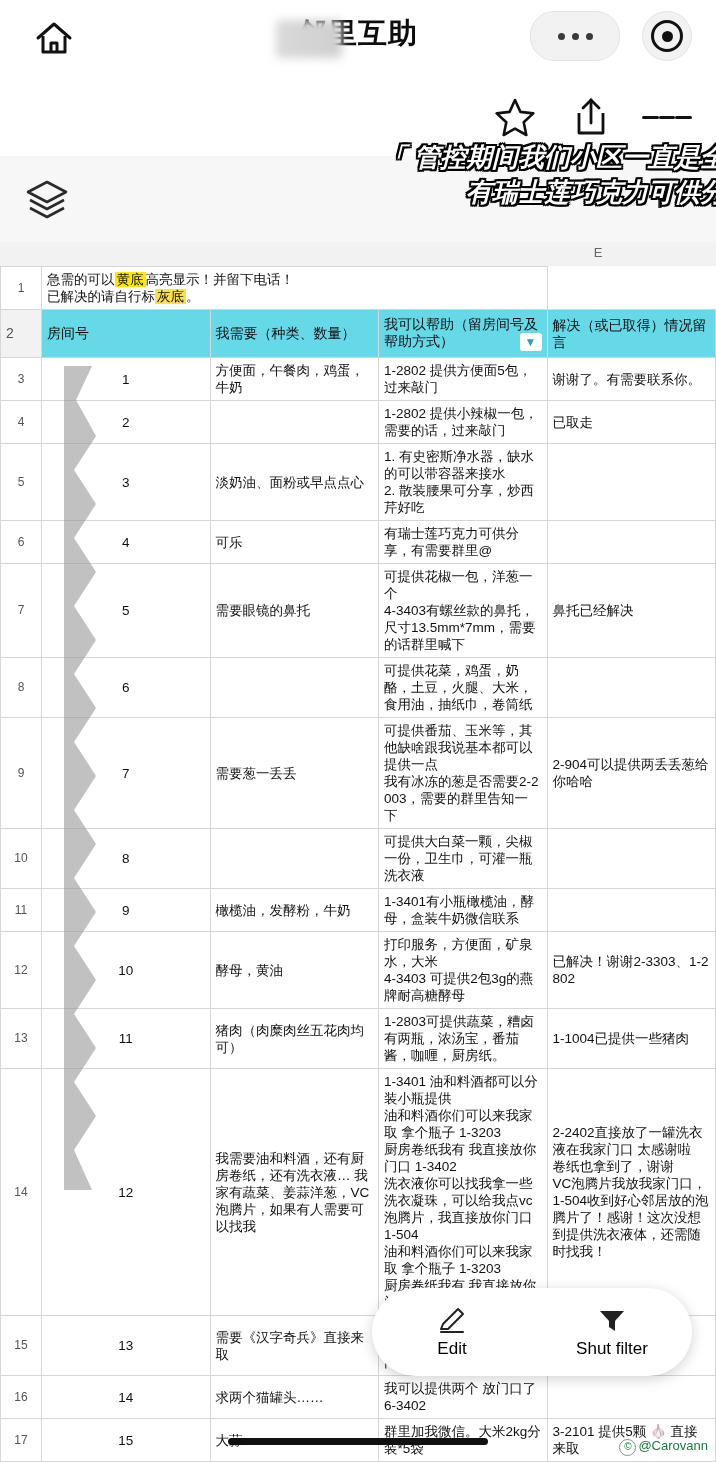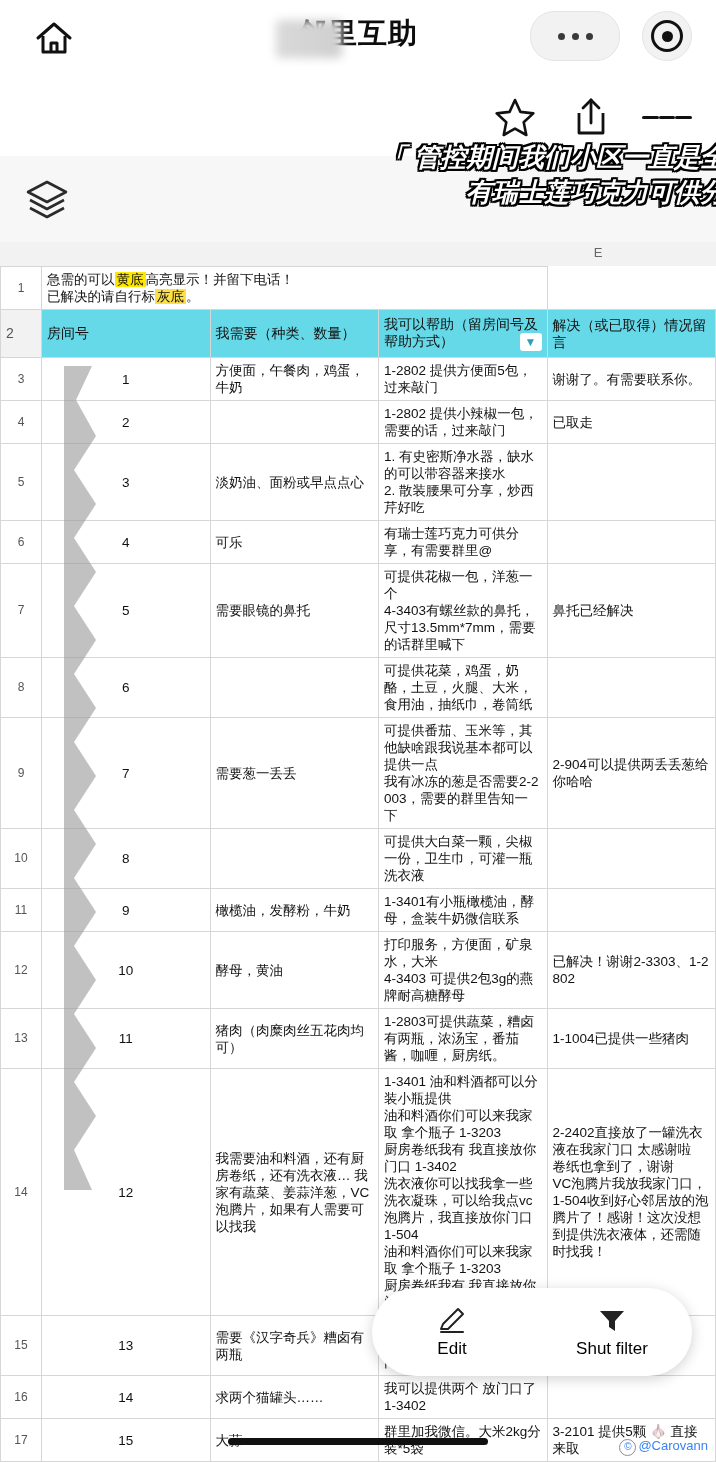--- a/index.html
+++ b/index.html
@@ -270,21 +270,21 @@
     border-radius: 4px;
     background: #111;
     z-index: 35;
   }
 
   
   .watermark {
     position: absolute;
     right: 8px; bottom: 6px;
     font-size: 13px;
-    color: #3b82f6;
+    color: #15803d;
     z-index: 36;
   }
   .wm-badge {
     display: inline-block;
     width: 15px; height: 15px;
     border: 1px solid #8d8d8d;
     border-radius: 50%;
     font-size: 10px;
     line-height: 14px;
     text-align: center;
@@ -461,29 +461,29 @@
         <tr>
           <td class="rownum">14</td>
           <td class="c-room">12</td>
           <td class="c-need">我需要油和料酒，还有厨房卷纸，还有洗衣液… 我家有蔬菜、姜蒜洋葱，VC泡腾片，如果有人需要可以找我</td>
           <td class="c-help">1-3401 油和料酒都可以分装小瓶提供<br>油和料酒你们可以来我家取 拿个瓶子 1-3203<br>厨房卷纸我有 我直接放你门口 1-3402<br>洗衣液你可以找我拿一些洗衣凝珠，可以给我点vc泡腾片，我直接放你门口 1-504<br>油和料酒你们可以来我家取 拿个瓶子 1-3203<br>厨房卷纸我有 我直接放你门口 1-3402</td>
           <td class="c-res">2-2402直接放了一罐洗衣液在我家门口 太感谢啦<br>卷纸也拿到了，谢谢<br>VC泡腾片我放我家门口，1-504收到好心邻居放的泡腾片了！感谢！这次没想到提供洗衣液体，还需随时找我！</td>
         </tr>
         <tr>
           <td class="rownum">15</td>
           <td class="c-room">13</td>
-          <td class="c-need">需要《汉字奇兵》糟卤有两瓶</td>
+          <td class="c-need">需要《汉字奇兵》直接来取</td>
           <td class="c-help">洗手液提供<br>我有1-2205，我把书放房门口</td>
           <td class="c-res gray">已解决</td>
         </tr>
         <tr>
           <td class="rownum">16</td>
           <td class="c-room">14</td>
           <td class="c-need">求两个猫罐头……</td>
-          <td class="c-help">我可以提供两个 放门口了 1-3402</td>
+          <td class="c-help">我可以提供两个 放门口了 6-3402</td>
           <td class="c-res"></td>
         </tr>
         <tr>
           <td class="rownum">17</td>
           <td class="c-room">15</td>
           <td class="c-need gray">大蒜</td>
           <td class="c-help">群里加我微信。大米2kg分装*5袋</td>
           <td class="c-res gray">3-2101 提供5颗 🧄 直接来取</td>
         </tr>
         <tr>

